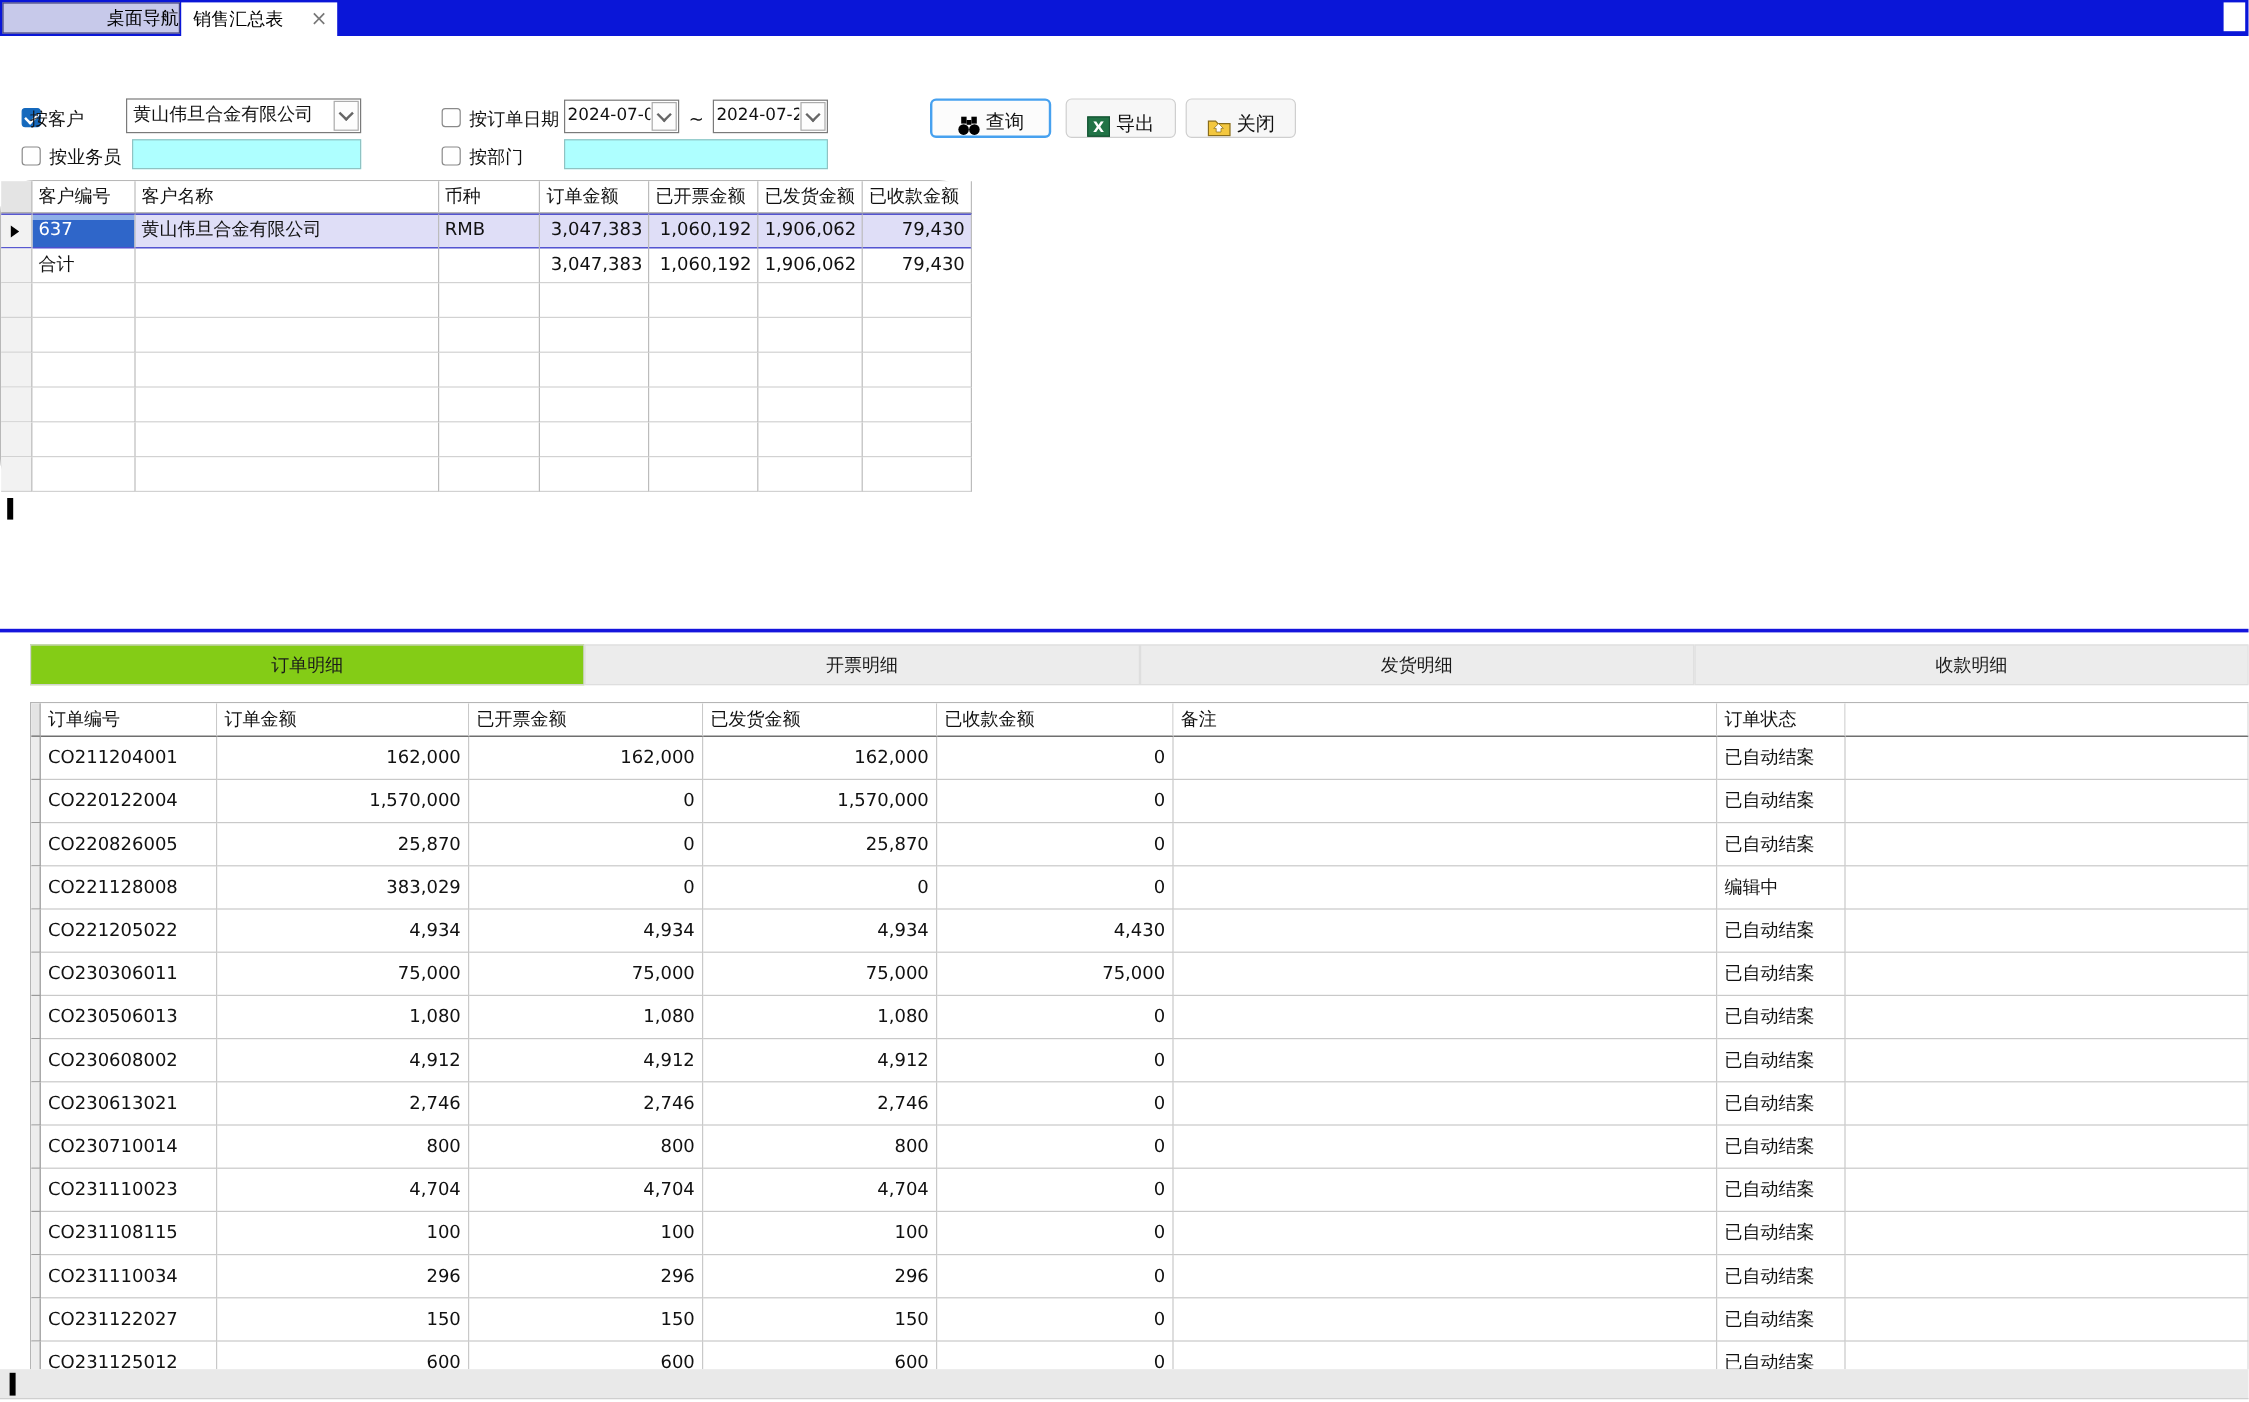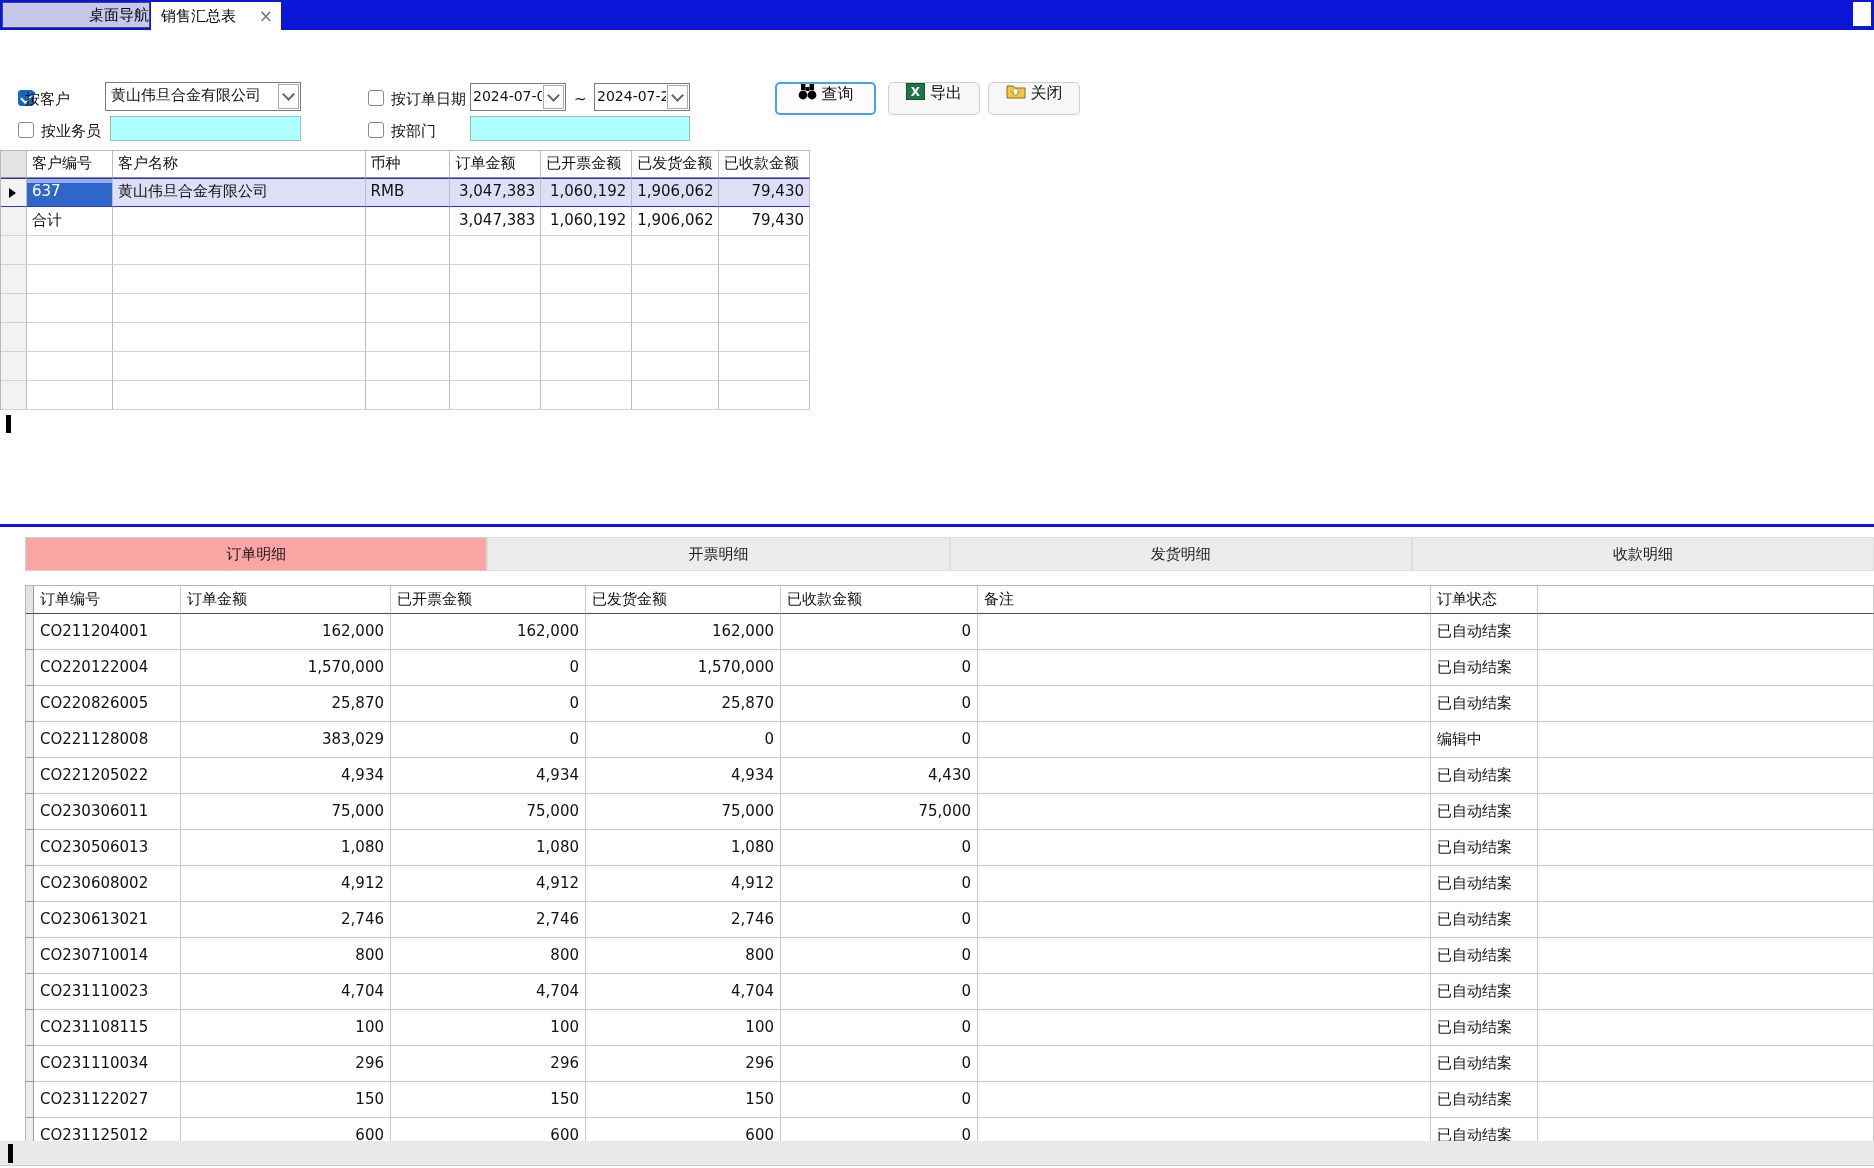--- a/index.html
+++ b/index.html
@@ -25,27 +25,27 @@
   .combo .val{flex:1;font-size:15px;line-height:25px;padding:0 5px;white-space:nowrap;overflow:hidden;}
   .combo .dd{width:21px;box-sizing:border-box;border:1px solid #ababab;background:#fdfdfd;margin:1px;
     display:flex;align-items:center;justify-content:center;}
   .chev{width:7px;height:7px;border-right:2px solid #666;border-bottom:2px solid #666;transform:rotate(45deg);margin-top:-4px;}
   .cyan-input{position:absolute;box-sizing:border-box;background:var(--accent-cyan,#aeffff);
     border:1px solid #8fc3c3;font-size:15px;padding:0 4px;}
   .tilde{position:absolute;font-size:15px;}
 
   
   .btn{position:absolute;height:33px;box-sizing:border-box;background:#f7f7f7;border:1px solid #cfcfcf;border-radius:5px;
-    display:flex;align-items:flex-start;justify-content:center;gap:5px;font-size:16px;cursor:default;}
+    display:flex;align-items:flex-end;justify-content:center;gap:5px;font-size:16px;cursor:default;}
   .btn.primary{border:2px solid #47a1ef;background:#fcfcfc;}
   .xl-icon{width:19px;height:17px;background:var(--excel-green,#217346);border:1px solid #145232;color:#fff;
     font-weight:bold;font-size:12px;display:flex;align-items:center;justify-content:center;box-sizing:border-box;}
 
   
-  .sgrid{position:absolute;left:0;top:150px;width:810px;border-top:1px solid #b8b8b8;border-left:1px solid #b8b8b8;box-sizing:border-box;}
+  .sgrid{position:absolute;left:0;top:150px;width:810px;border-top:1px solid #b8b8b8;border-left:1px solid #b8b8b8;box-sizing:border-box;border-radius:28px;}
   .srow{display:flex;height:29px;box-sizing:border-box;}
   .srow.shead{height:27px;background:#fff;}
   .sc{box-sizing:border-box;border-right:1px solid #bcbcbc;border-bottom:1px solid #d2d2d2;
     padding:0 5px;font-size:15px;line-height:27px;white-space:nowrap;overflow:hidden;}
   .shead .sc{border-bottom:1px solid #8a8a8a;line-height:25px;}
   .ssel{width:26px;background:#f2f2f2;position:relative;}
   .shead .ssel{background:#e4e4e4;}
   .w1{width:86px;} .w2{width:253px;} .w3{width:85px;} .w4{width:91px;} .w5{width:91px;} .w6{width:87px;} .w7{width:91px;}
   .num{text-align:right;}
   .sel-row{background:var(--selected-row-bg,#dfdef7);}
@@ -56,21 +56,21 @@
 
   .cursor-mark{position:absolute;width:5px;height:18px;background:#000;}
 
   
   .splitter{position:absolute;left:0;top:524px;width:1874px;height:3px;background:var(--splitter-blue,#1515dd);}
 
   
   .dtabs{position:absolute;left:25px;top:537px;width:1849px;height:34px;display:flex;}
   .dtab{flex:1;box-sizing:border-box;background:#ececec;border:1px solid #dedede;
     display:flex;align-items:center;justify-content:center;font-size:15px;color:#1a1a1a;}
-  .dtab.active{background:#fca5a5;border-color:#d2d2d2;}
+  .dtab.active{background:#84cc16;border-color:#d2d2d2;}
 
   
   .dgrid{position:absolute;left:25px;top:585px;width:1849px;height:556px;overflow:hidden;
     border-top:1px solid #b5b5b5;border-left:1px solid #b5b5b5;box-sizing:border-box;}
   .drow{display:flex;height:36px;box-sizing:border-box;}
   .drow.dhead{height:28px;}
   .dc{box-sizing:border-box;border-right:1px solid #c9c9c9;border-bottom:1px solid #c9c9c9;
     padding:0 6px;font-size:15px;line-height:35px;white-space:nowrap;overflow:hidden;}
   .dhead .dc{border-bottom:1px solid #4d4d4d;line-height:26px;background:#fff;}
   .dsel{width:8px;padding:0;background:#ededed;border-right:1px solid #9a9a9a;border-bottom:1px solid #9a9a9a;}

